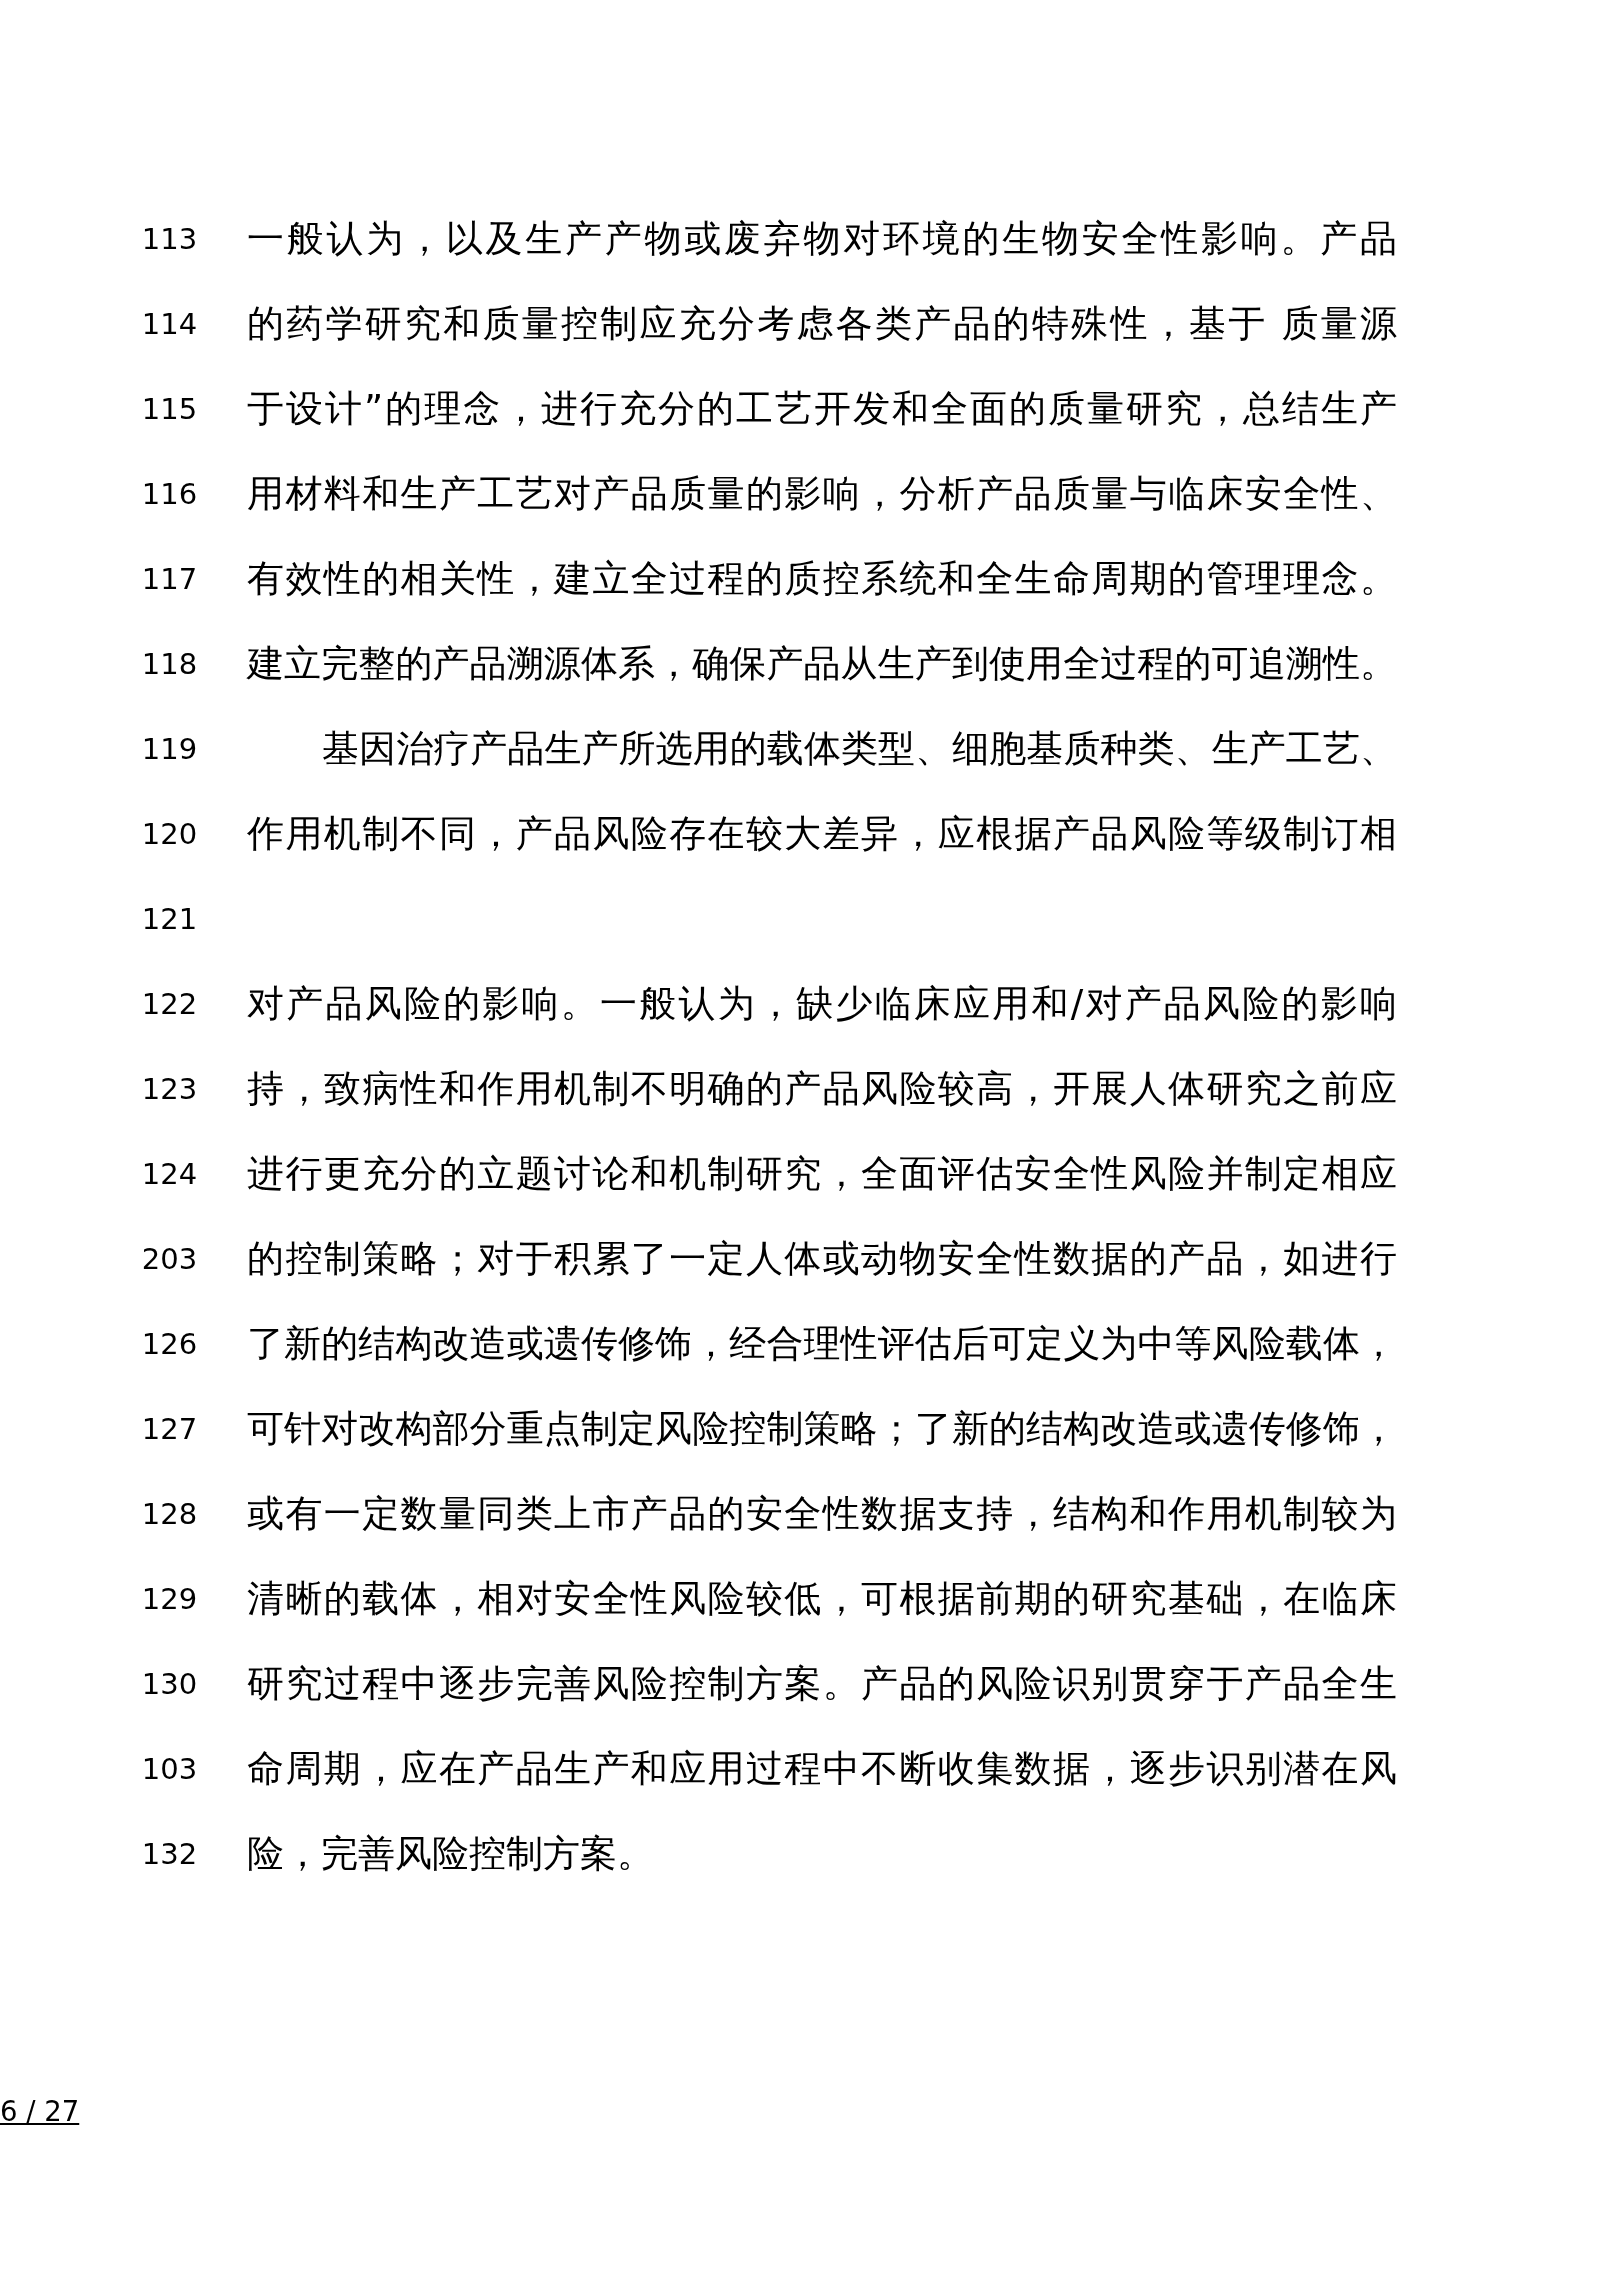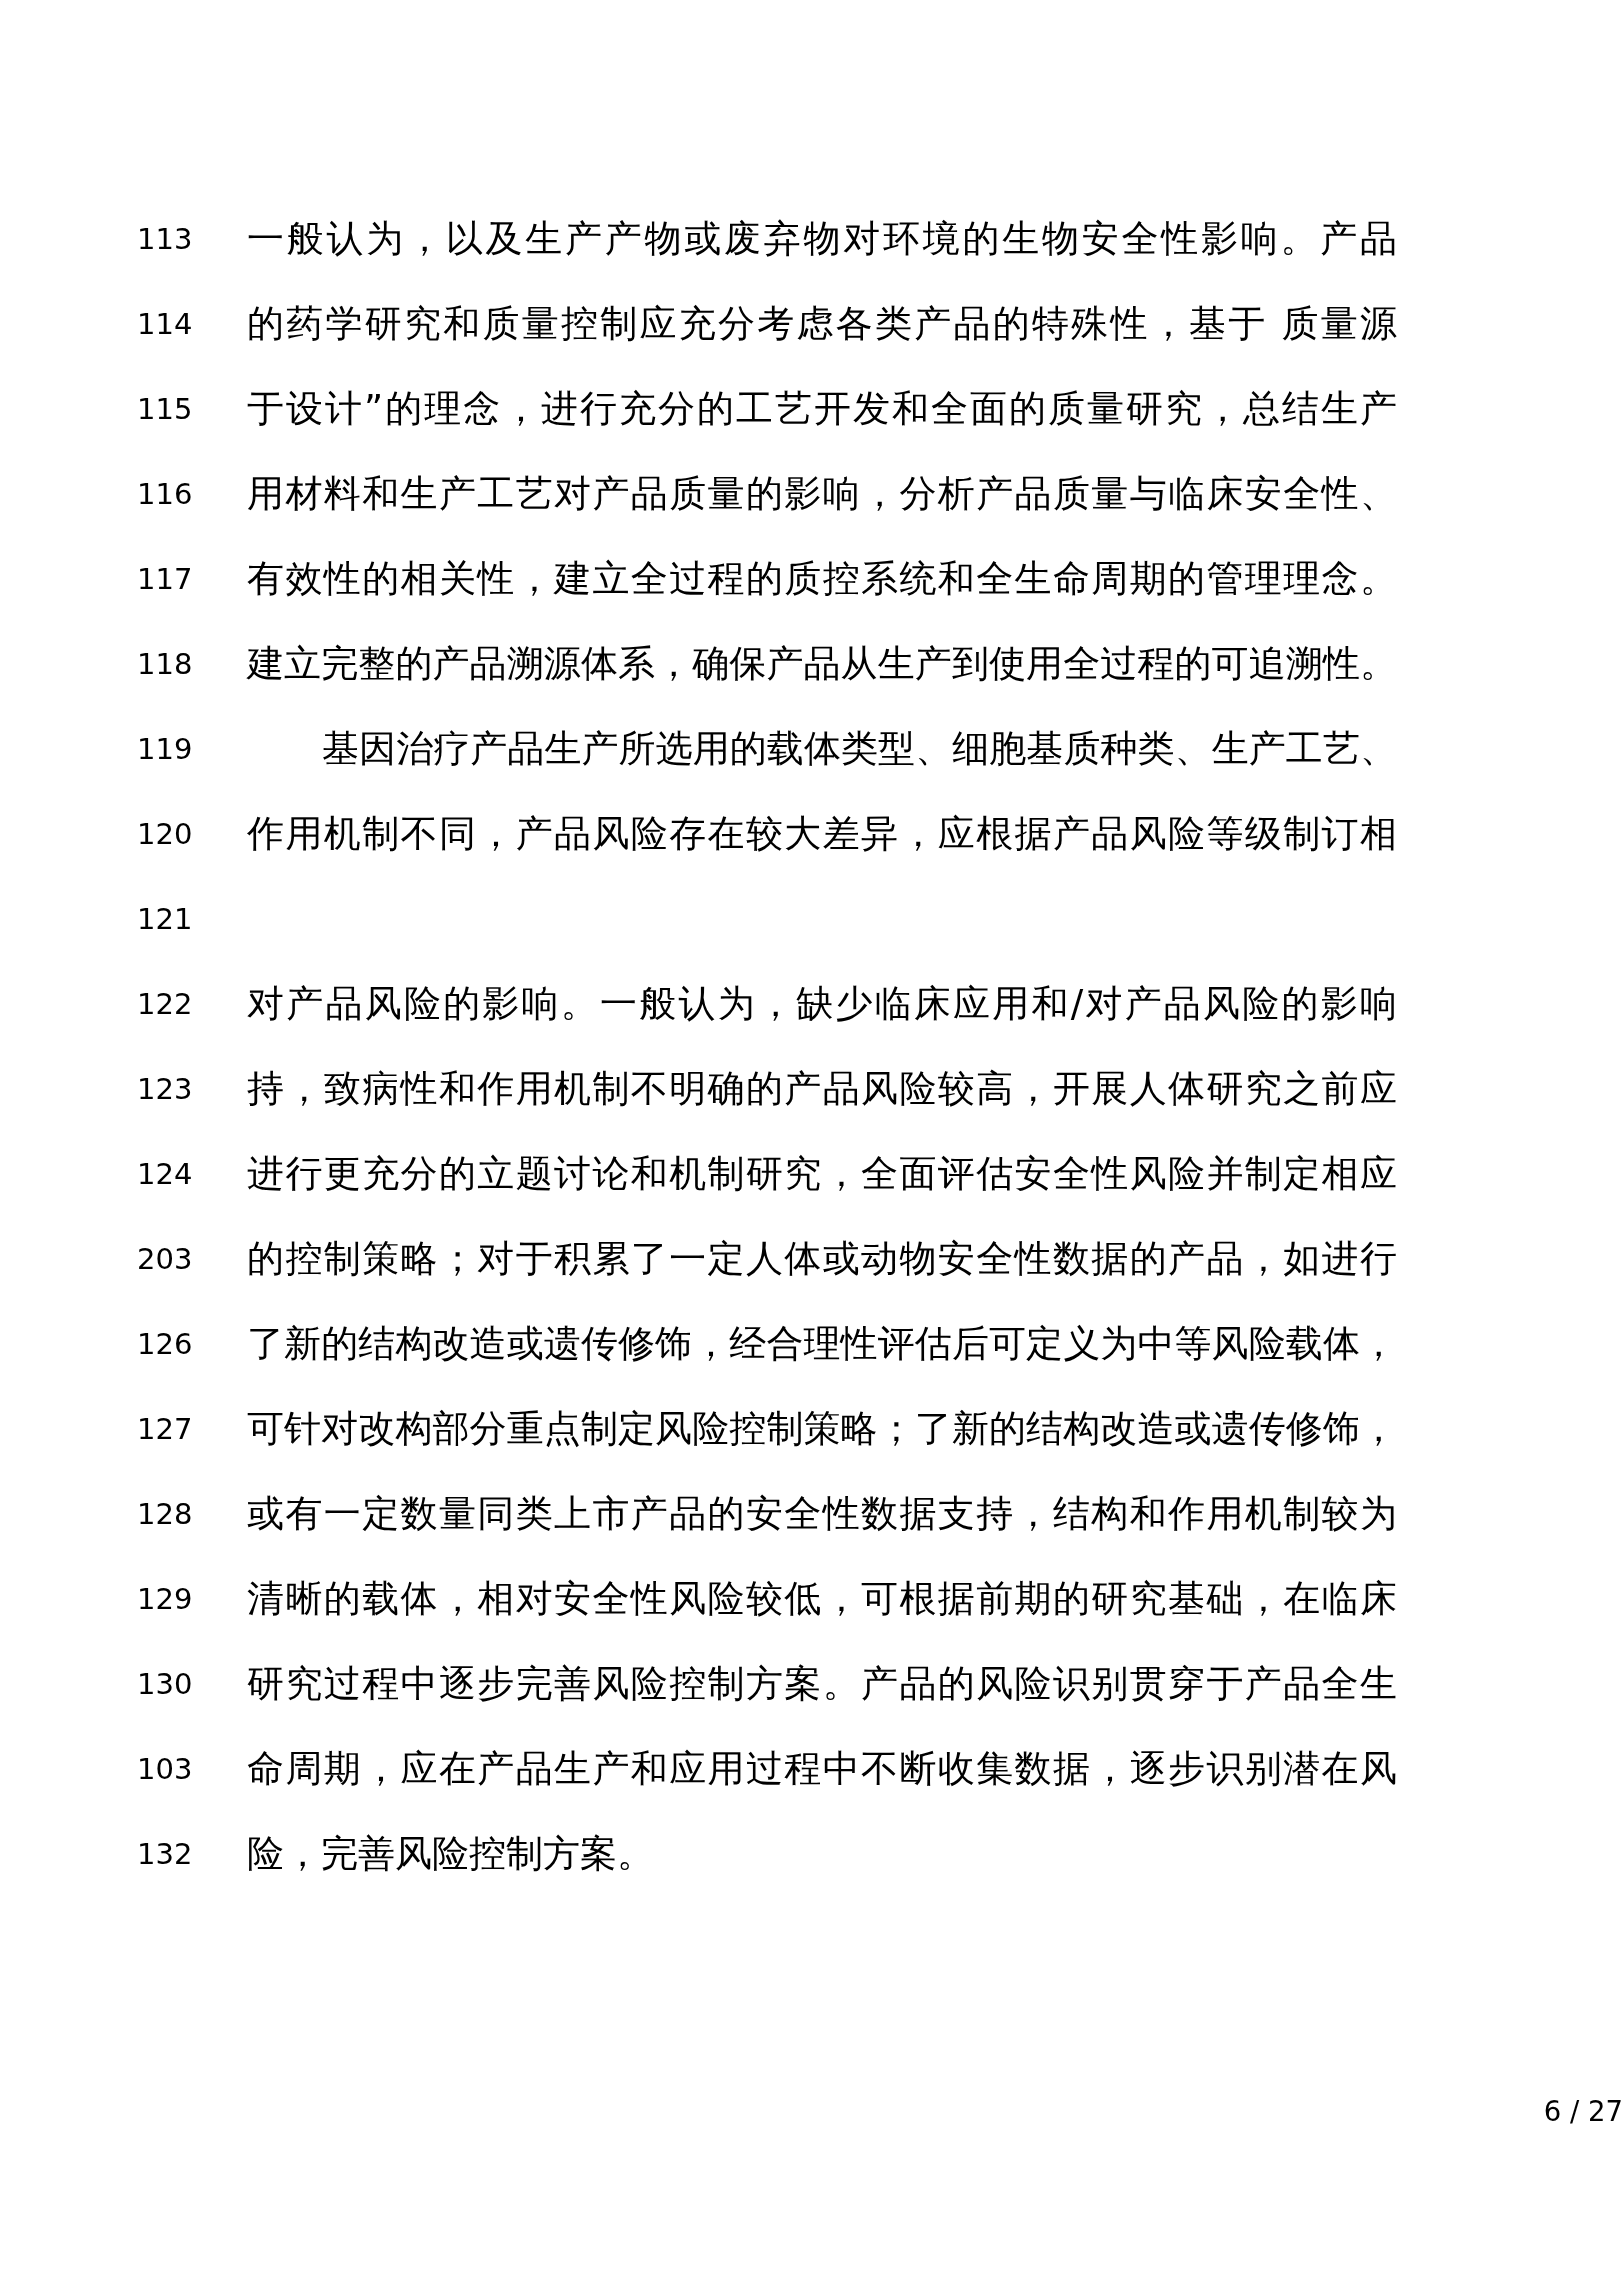--- a/index.html
+++ b/index.html
@@ -26,21 +26,21 @@
   .line {
     position: relative;
     height: 85px;
   }
   .lineno {
     position: absolute;
     left: 137px;
     top: 50%;
     transform: translateY(-50%);
     width: 65px;
-    text-align: left;
+    text-align: center;
     font-size: 29px;
     color: var(--fg, #000000);
   }
   .linetext {
     position: absolute;
     left: 247px;
     top: 50%;
     transform: translateY(-50%);
     width: 1150px;
     font-size: 37px;
@@ -55,23 +55,24 @@
     text-align-last: left;
   }
   .line.indent .linetext {
     text-indent: 75px;
   }
   .footer {
     position: absolute;
     top: 2095px;
     left: 0;
     width: 1623px;
-    text-align: right;
+    text-align: left;
     font-size: 27.5px;
     color: var(--fg, #000000);
+    text-decoration: underline;
   }
 </style>
 </head>
 <body>
 
 <div class="page">
 
   <main class="content">
     <div class="line">
       <span class="lineno">113</span>

